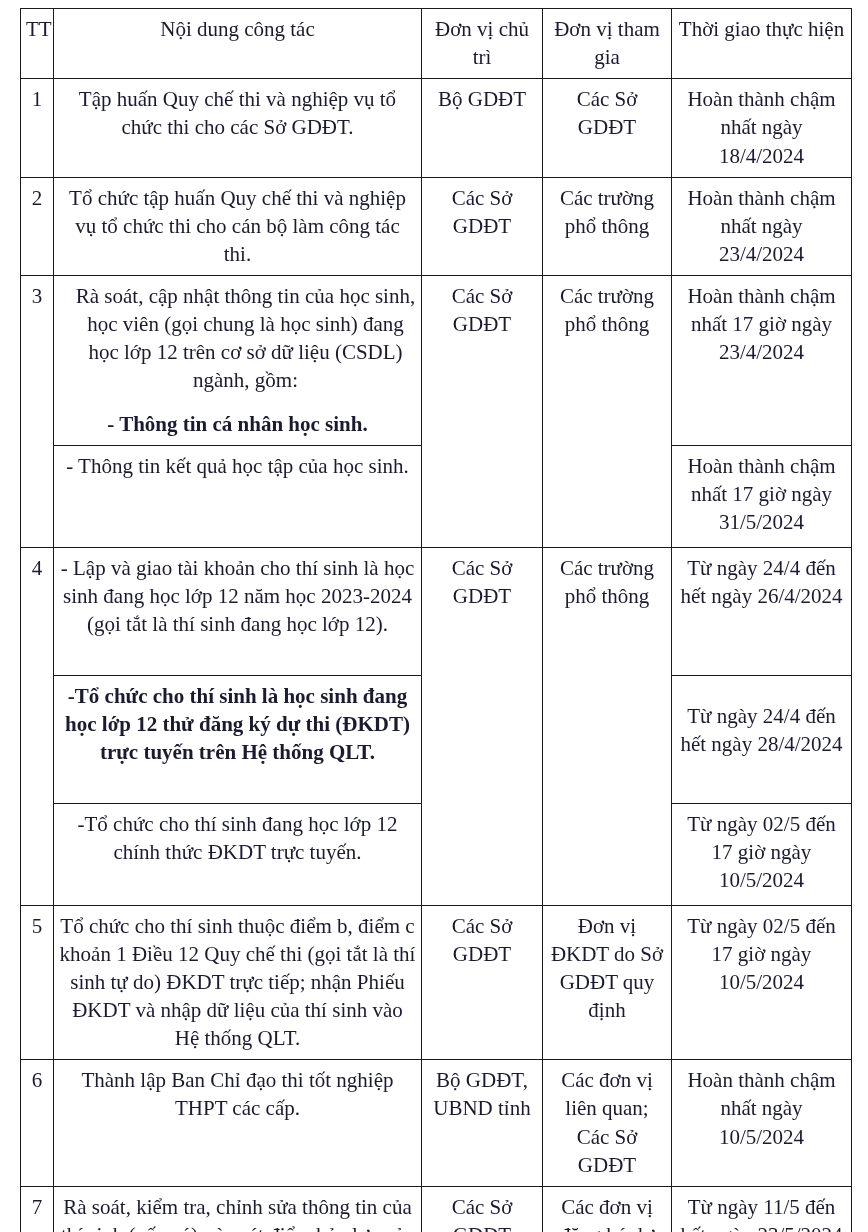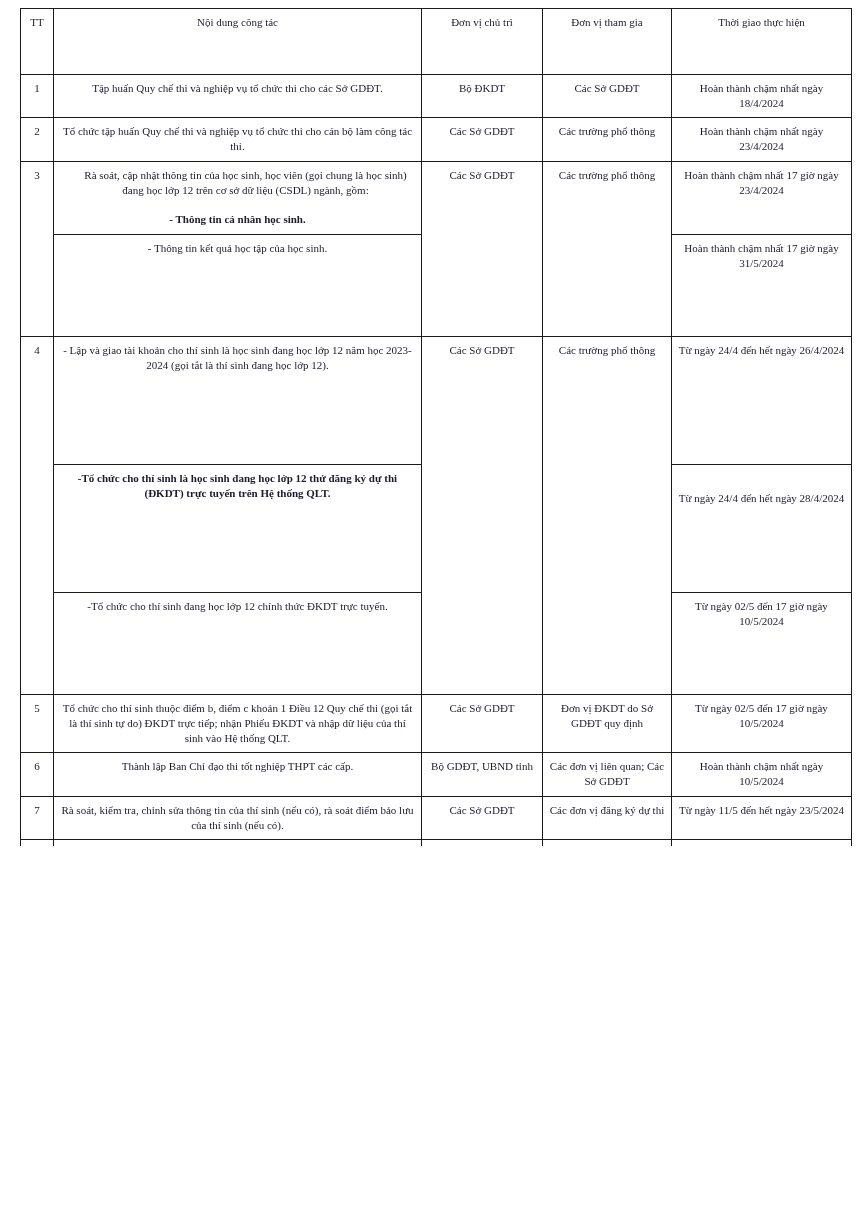--- a/index.html
+++ b/index.html
@@ -42,21 +42,21 @@
   table.sched {
     border-collapse: collapse;
     table-layout: fixed;
     width: 831px;
     background: #fff;
   }
   table.sched td, table.sched th {
     border: 1.6px solid #1b1b1b;
     vertical-align: top;
     padding: 6px 5px 7px 5px;
-    font-size: 11px;
+    font-size: 21px;
     line-height: 1.34;
     text-align: center;
     color: #1b1b2f;
     font-weight: normal;
   }
   
   col.c-tt    { width: 33px; }
   col.c-noi   { width: 368px; }
   col.c-chutri{ width: 121px; }
   col.c-thamgia{ width: 129px; }
@@ -112,21 +112,21 @@
           <th>Đơn vị chủ trì</th>
           <th>Đơn vị tham gia</th>
           <th>Thời giao thực hiện</th>
         </tr>
       </thead>
       <tbody>
 
         <tr>
           <td class="tt">1</td>
           <td class="noidung">Tập huấn Quy chế thi và nghiệp vụ tổ chức thi cho các Sở GDĐT.</td>
-          <td>Bộ ĐKDT</td>
+          <td>Bộ GDĐT</td>
           <td>Các Sở GDĐT</td>
           <td>Hoàn thành chậm nhất ngày 18/4/2024</td>
         </tr>
 
         <tr>
           <td class="tt">2</td>
           <td class="noidung">Tổ chức tập huấn Quy chế thi và nghiệp vụ tổ chức thi cho cán bộ làm công tác thi.</td>
           <td>Các Sở GDĐT</td>
           <td>Các trường phổ thông</td>
           <td>Hoàn thành chậm nhất ngày 23/4/2024</td>

